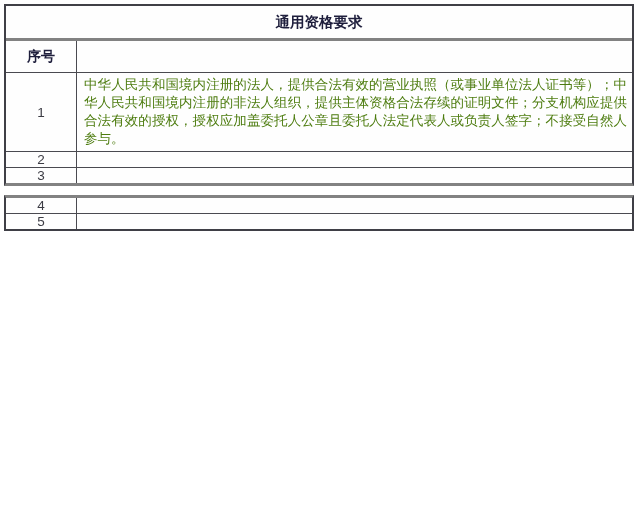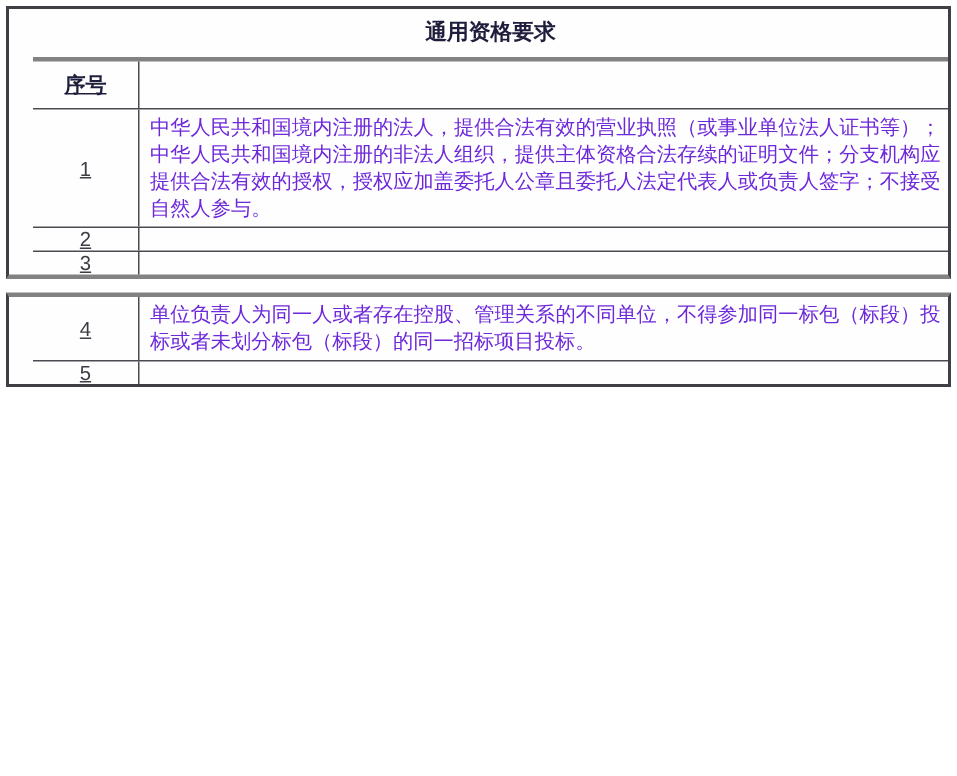--- a/index.html
+++ b/index.html
@@ -13,21 +13,20 @@
     box-sizing: border-box;
     width: 638px;
     min-height: 517px;
     padding: 4px 4px 2px 4px;
     background: #ffffff;
   }
   .tbl {
     border-left: 2px solid #3f3f46;
     border-right: 2px solid #3f3f46;
     background: #fefefe;
-    padding-left: 16px;
   }
   .tbl-top {
     border-top: 2px solid #3f3f46;
     border-bottom: 3px solid #828282;
     margin-bottom: 9px;
   }
   .tbl-bottom {
     border-top: 3px solid #828282;
     border-bottom: 2px solid #3f3f46;
   }
@@ -50,28 +49,27 @@
   }
   .no-cell {
     flex: 0 0 70px;
     width: 70px;
     border-right: 1px solid #4a4a50;
     display: flex;
     align-items: center;
     justify-content: center;
     font-size: 13.5px;
     color: #3c3c44;
-    text-decoration: underline;
   }
   .content-cell {
     flex: 1;
     padding: 3px 5px 3px 7px;
     font-size: 13.5px;
     line-height: 18px;
-    color: #6d28d9;
+    color: #4d7c0f;
     white-space: pre-wrap;
     text-align: justify;
   }
   .header-row {
     height: 31px;
   }
   .col-head {
     font-weight: bold;
     font-size: 14px;
     color: #1e1e3c;
@@ -107,21 +105,20 @@
     </div>
 
     <div class="row">
       <div class="no-cell">3</div>
     </div>
   </div>
 
   <div class="tbl tbl-bottom">
     <div class="row">
       <div class="no-cell">4</div>
-      <div class="content-cell">单位负责人为同一人或者存在控股、管理关系的不同单位，不得参加同一标包（标段）投标或者未划分标包（标段）的同一招标项目投标。</div>
     </div>
 
     <div class="row">
       <div class="no-cell">5</div>
     </div>
   </div>
 
 </div>
 
 </body></html>

